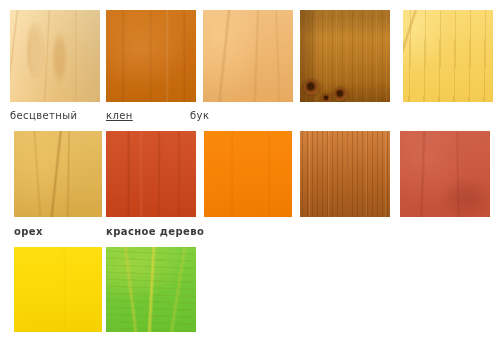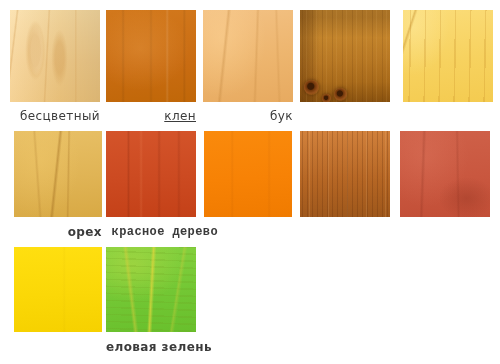--- a/index.html
+++ b/index.html
@@ -28,22 +28,22 @@
     height: 100%;
     overflow: hidden;
   }
   .grain {
     position: absolute;
     inset: 0;
   }
   .label {
     position: absolute;
     width: 100%;
-    text-align: right;
-    font-size: 12px;
+    text-align: left;
+    font-size: 10px;
     color: #3b3b3b;
     letter-spacing: 0.4px;
     white-space: nowrap;
     line-height: 12px;
   }
   .label.bold { font-weight: bold; }
 
   
 
   
@@ -201,21 +201,21 @@
       <div class="swatch" style="background-color: rgb(206, 112, 22);">
         <div class="grain tex-maple"></div>
       </div>
     </div>
     <div class="label" style="left: 106px; width: 90px; top: 110px; text-decoration: underline;">клен</div>
     <div class="swatch-cell" style="left: 203px; top: 10px; width: 90px; height: 92px;">
       <div class="swatch" style="background-color: rgb(237, 181, 110);">
         <div class="grain tex-beech"></div>
       </div>
     </div>
-    <div class="label" style="left: 203px; width: 90px; top: 110px;">бук</div>
+    <div class="label" style="left: 190px; width: 90px; top: 110px;">бук</div>
     <div class="swatch-cell" style="left: 300px; top: 10px; width: 90px; height: 92px;">
       <div class="swatch" style="background-color: rgb(190, 125, 38);">
         <div class="grain tex-oak"></div>
         <div class="knot" style="left: 4px; top: 70px; width: 15px; height: 15px;"></div>
         <div class="knot" style="left: 34px; top: 78px; width: 13px; height: 13px;"></div>
         <div class="knot" style="left: 22px; top: 84px; width: 9px; height: 9px;"></div>
       </div>
     </div>
     <div class="swatch-cell" style="left: 403px; top: 10px; width: 90px; height: 92px;">
       <div class="swatch" style="background-color: rgb(247, 210, 95);">
@@ -226,21 +226,21 @@
       <div class="swatch" style="background-color: rgb(224, 180, 85);">
         <div class="grain tex-walnut"></div>
       </div>
     </div>
     <div class="label bold" style="left: 14px; width: 88px; top: 226px;">орех</div>
     <div class="swatch-cell" style="left: 106px; top: 131px; width: 90px; height: 86px;">
       <div class="swatch" style="background-color: rgb(204, 74, 33);">
         <div class="grain tex-mahogany"></div>
       </div>
     </div>
-    <div class="label bold" style="left: 106px; width: 112px; top: 226px; font-family: Liberation Mono, monospace;">красное дерево</div>
+    <div class="label bold" style="left: 106px; width: 112px; top: 226px;">красное дерево</div>
     <div class="swatch-cell" style="left: 204px; top: 131px; width: 88px; height: 86px;">
       <div class="swatch" style="background-color: rgb(247, 130, 5);">
         <div class="grain tex-larch"></div>
       </div>
     </div>
     <div class="swatch-cell" style="left: 300px; top: 131px; width: 90px; height: 86px;">
       <div class="swatch" style="background-color: rgb(192, 108, 38);">
         <div class="grain tex-teak"></div>
       </div>
     </div>
@@ -252,14 +252,13 @@
     <div class="swatch-cell" style="left: 14px; top: 247px; width: 88px; height: 85px;">
       <div class="swatch" style="background-color: rgb(251, 216, 7);">
         <div class="grain tex-lemon"></div>
       </div>
     </div>
     <div class="swatch-cell" style="left: 106px; top: 247px; width: 90px; height: 85px;">
       <div class="swatch" style="background-color: rgb(115, 199, 52);">
         <div class="grain tex-spruce"></div>
       </div>
     </div>
-    <div class="label bold" style="left: 106px; width: 90px; top: 341px;">еловая зелень</div>
   </div>
 
 </body></html>

